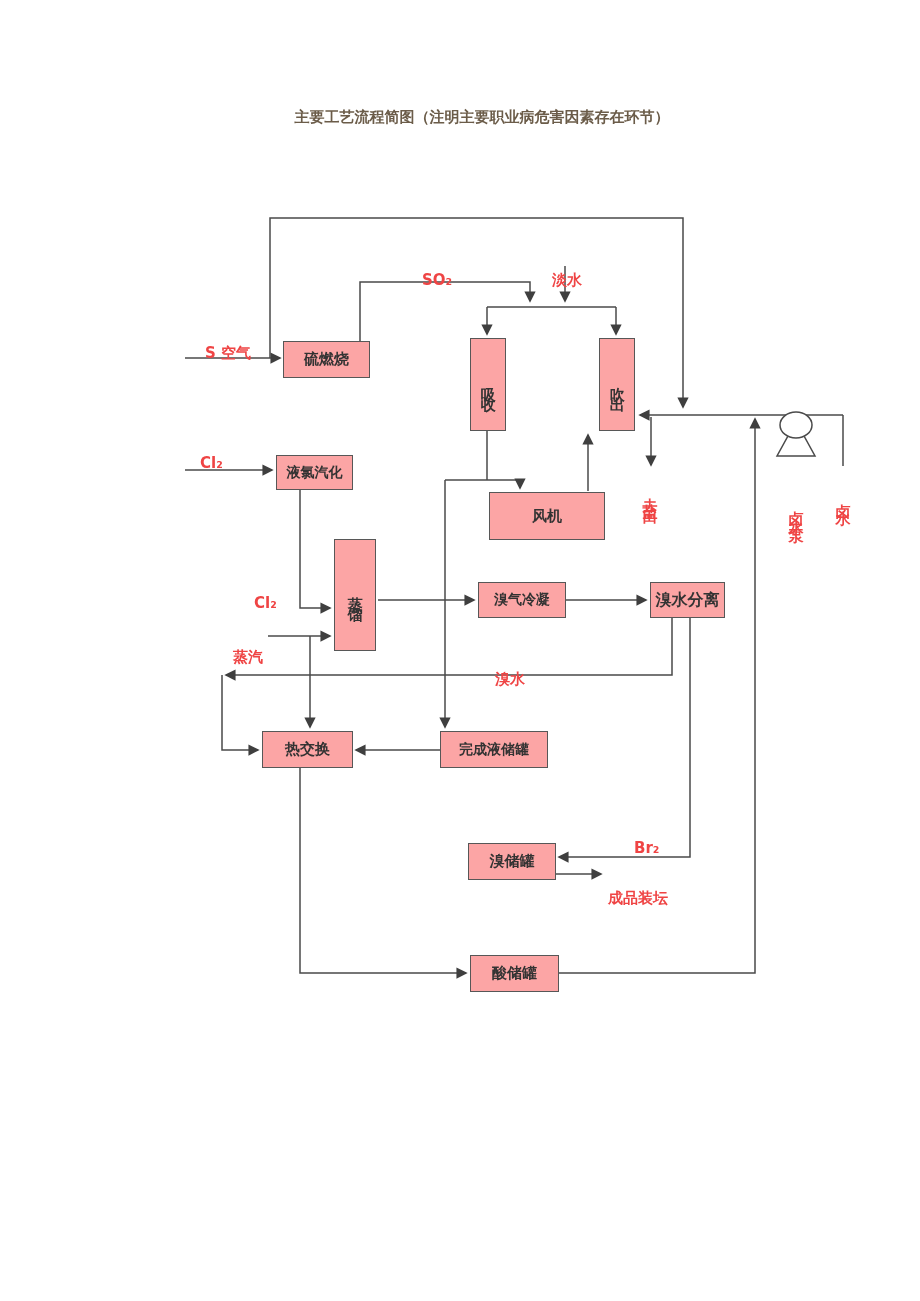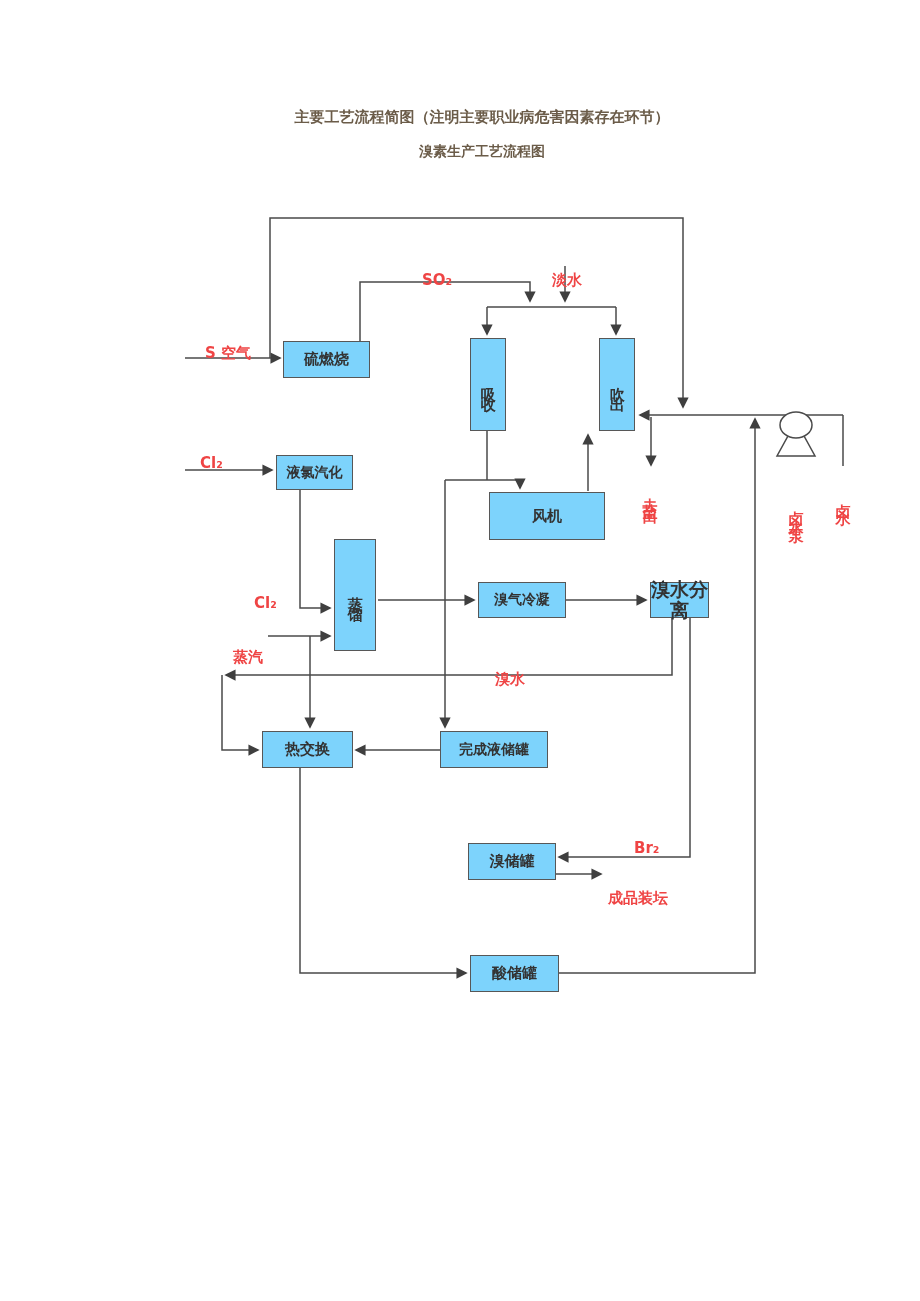--- a/index.html
+++ b/index.html
@@ -21,21 +21,21 @@
     font-weight: 600;
     color: #6b5c49;
     padding-left: 44px;
   }
   #title1 { top: 108px; font-size: 15px; }
   #title2 { top: 143px; font-size: 14px; }
   svg.flow { position: absolute; left: 0; top: 0; }
   .node {
     position: absolute;
     border: 1.5px solid #575757;
-    background: #7dd3fc;
+    background: #fca5a5;
     display: flex;
     align-items: center;
     justify-content: center;
     font-size: 15px;
     font-weight: 600;
     color: #333333;
     text-align: center;
     line-height: 1.1;
   }
   .node.vert {
@@ -56,21 +56,20 @@
     text-orientation: upright;
     white-space: normal;
   }
 </style>
 </head>
 <body>
 
 <div class="canvas">
 
   <div class="title" id="title1">主要工艺流程简图（注明主要职业病危害因素存在环节）</div>
-  <div class="title" id="title2">溴素生产工艺流程图</div>
 
   <svg class="flow" width="920" height="1301" viewBox="0 0 920 1301">
     <defs>
       <marker id="arr" viewBox="0 0 10 10" refX="8.5" refY="5" markerWidth="7.5" markerHeight="7.5" orient="auto-start-reverse">
         <path d="M0,0 L10,5 L0,10 z" fill="#3f3f3f"></path>
       </marker>
     </defs>
     <g fill="none" stroke="#4a4a4a" stroke-width="1.5">
 
       <path d="M185,358 H280" marker-end="url(#arr)"></path>
@@ -127,21 +126,21 @@
     </g>
   </svg>
 
   <div class="node" style="left:283px;top:341px;width:87px;height:37px">硫燃烧</div>
   <div class="node" style="left:276px;top:455px;width:77px;height:35px;font-size:14px">液氯汽化</div>
   <div class="node vert" style="left:470px;top:338px;width:36px;height:93px">吸收</div>
   <div class="node vert" style="left:599px;top:338px;width:36px;height:93px">吹出</div>
   <div class="node" style="left:489px;top:492px;width:116px;height:48px">风机</div>
   <div class="node vert" style="left:334px;top:539px;width:42px;height:112px">蒸馏</div>
   <div class="node" style="left:478px;top:582px;width:88px;height:36px;font-size:14px">溴气冷凝</div>
-  <div class="node" style="left:650px;top:582px;width:59px;height:36px;font-size:19px">溴水分离</div>
+  <div class="node" style="left:650px;top:582px;width:75px;height:36px;font-size:16px">溴水分离</div>
   <div class="node" style="left:262px;top:731px;width:91px;height:37px">热交换</div>
   <div class="node" style="left:440px;top:731px;width:108px;height:37px;font-size:14px">完成液储罐</div>
   <div class="node" style="left:468px;top:843px;width:88px;height:37px">溴储罐</div>
   <div class="node" style="left:470px;top:955px;width:89px;height:37px">酸储罐</div>
 
   <div class="lbl" style="left:422px;top:246px">SO₂</div>
   <div class="lbl" style="left:552px;top:246px">淡水</div>
   <div class="lbl" style="left:205px;top:319px">S 空气</div>
   <div class="lbl" style="left:200px;top:429px">Cl₂</div>
   <div class="lbl vert" style="left:640px;top:461px;letter-spacing:6px">去盐田</div>

